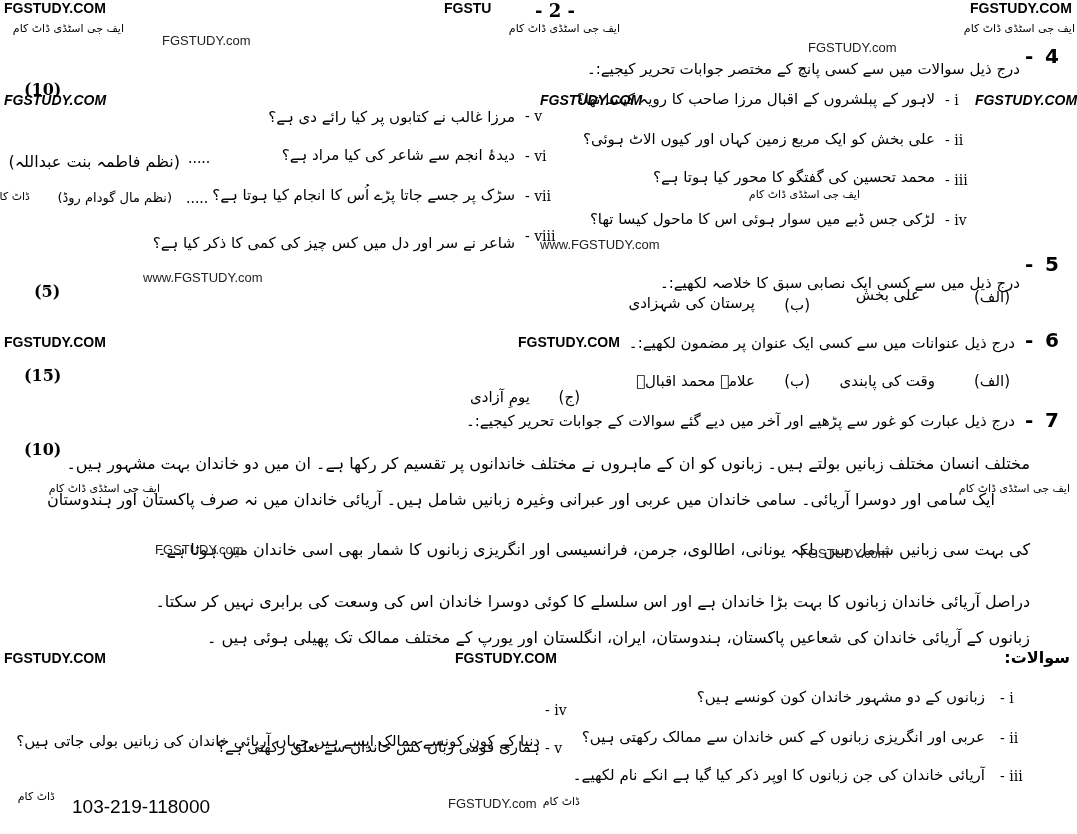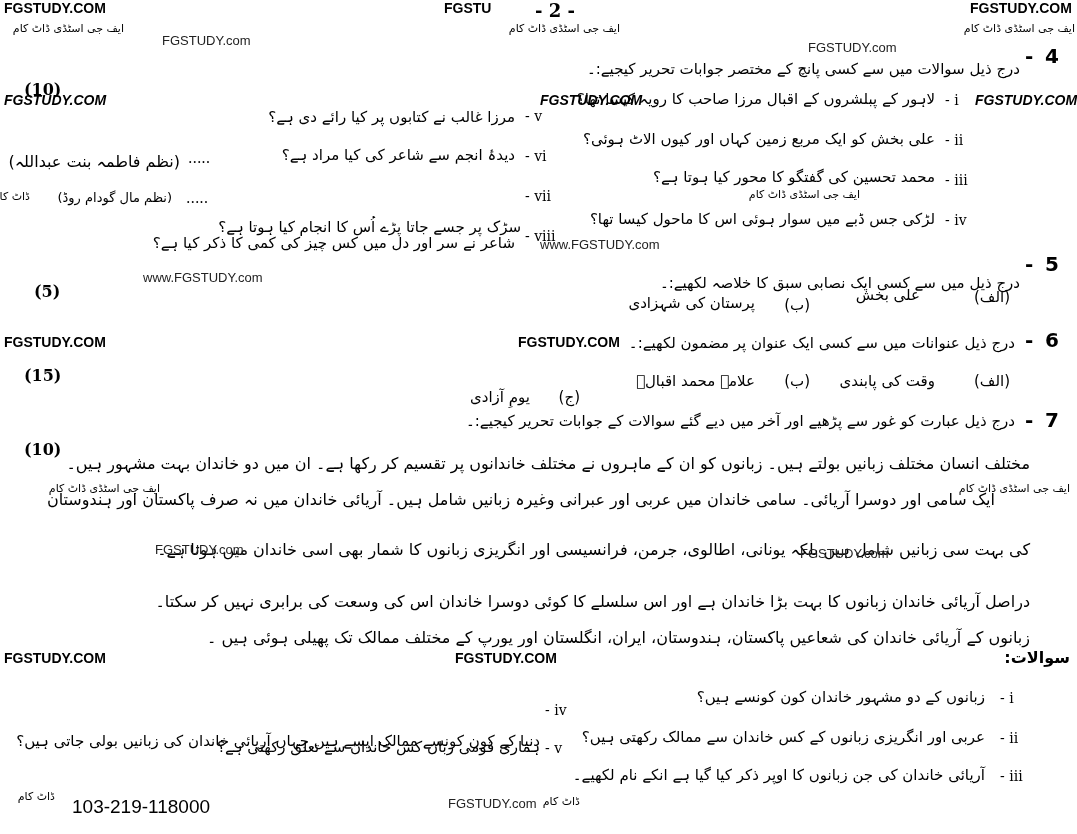--- a/index.html
+++ b/index.html
@@ -57,21 +57,21 @@
 
 <div class="abs roman" style="left:525px;top:108px;">- <span>v</span></div>
 <div class="abs urdu" style="left:240px;top:108px;width:275px;">مرزا غالب نے کتابوں پر کیا رائے دی ہے؟</div>
 
 <div class="abs roman" style="left:525px;top:148px;">- <span>vi</span></div>
 <div class="abs urdu" style="left:290px;top:146px;width:225px;">دیدۂ انجم سے شاعر کی کیا مراد ہے؟</div>
 <div class="abs roman" style="left:188px;top:150px;">.....</div>
 <div class="abs urdu" style="left:30px;top:152px;width:150px;font-size:16px;">(نظم فاطمہ بنت عبداللہ)</div>
 
 <div class="abs roman" style="left:525px;top:188px;">- <span>vii</span></div>
-<div class="abs urdu" style="left:216px;top:186px;width:305px;margin-top:32px;">سڑک پر جسے جاتا پڑے اُس کا انجام کیا ہوتا ہے؟</div>
+<div class="abs urdu" style="left:210px;top:186px;width:305px;">سڑک پر جسے جاتا پڑے اُس کا انجام کیا ہوتا ہے؟</div>
 <div class="abs roman" style="left:186px;top:190px;">.....</div>
 <div class="abs urdu" style="left:30px;top:190px;width:142px;font-size:13px;">(نظم مال گودام روڈ)</div>
 <div class="abs wm-urdu" style="left:0px;top:190px;width:30px;">ڈاٹ کام</div>
 
 <div class="abs roman" style="left:525px;top:228px;">- <span>viii</span></div>
 <div class="abs urdu" style="left:185px;top:234px;width:330px;">شاعر نے سر اور دل میں کس چیز کی کمی کا ذکر کیا ہے؟</div>
 <div class="abs wm-light" style="left:540px;top:237px;">www.FGSTUDY.com</div>
 <div class="abs wm-light" style="left:143px;top:270px;">www.FGSTUDY.com</div>
 
 <div class="abs qnum" style="left:1045px;top:252px;">5</div>

